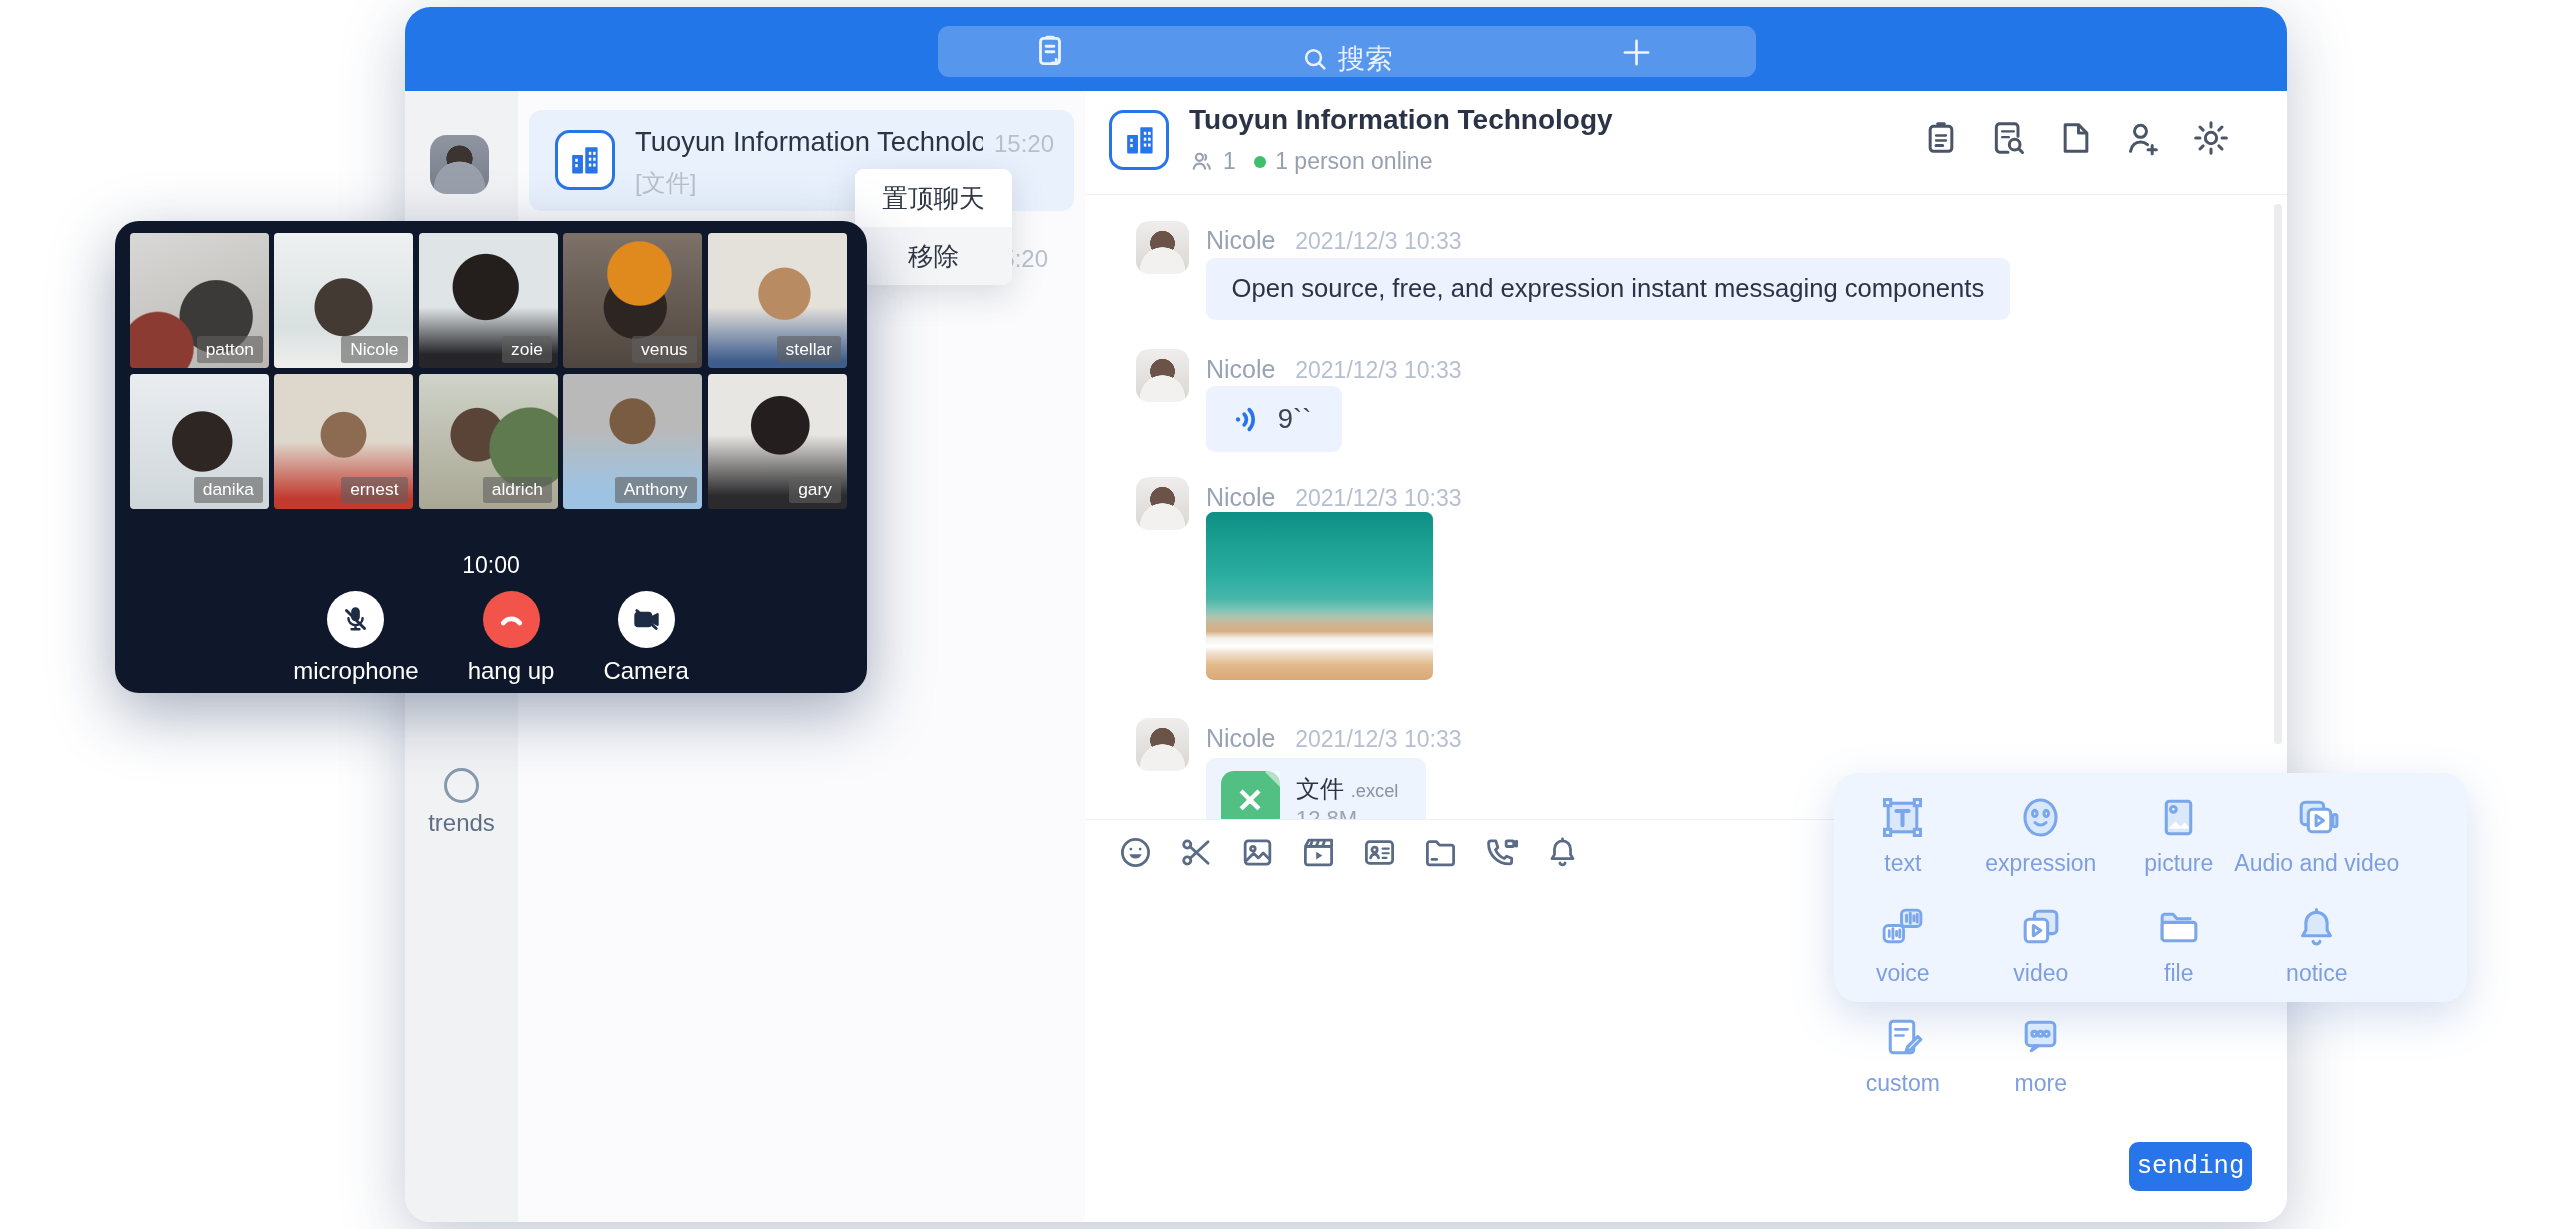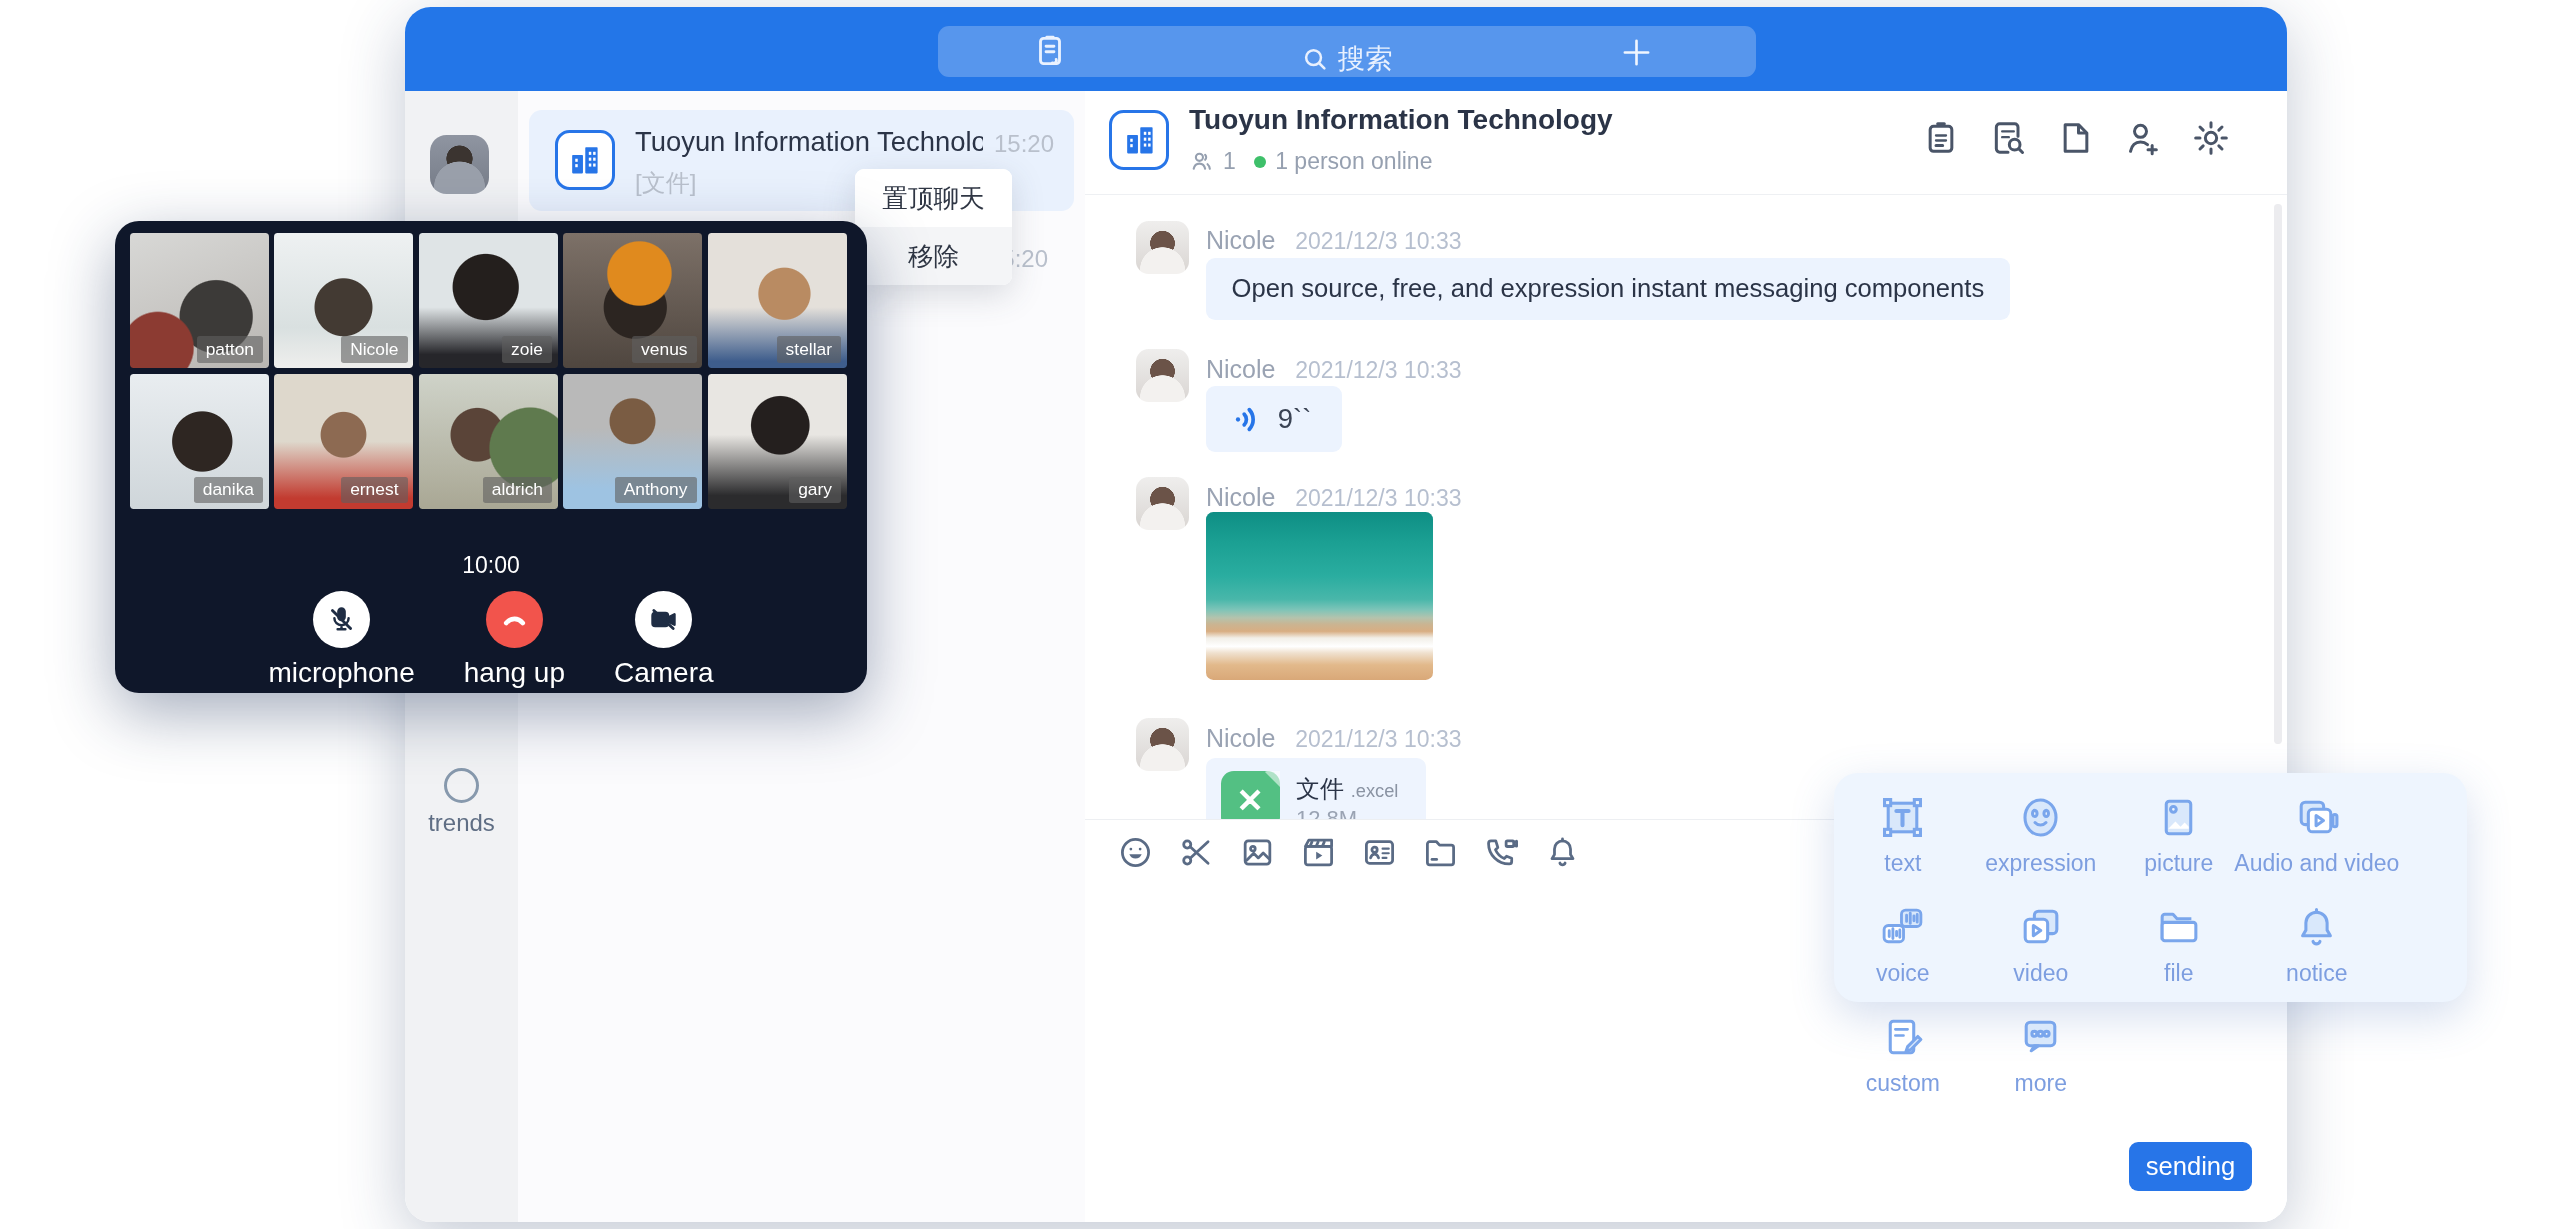--- a/index.html
+++ b/index.html
@@ -85,21 +85,21 @@
   .file-name { position:absolute; left:90px; top:14.6px; font-size:24px; color:#2b3447; white-space:nowrap; }
   .file-ext { font-size:18.3px; color:#8a93a3; }
   .file-size { position:absolute; left:90px; top:48px; font-size:22px; color:#9aa3b3; }
   .scrollbar { position:absolute; right:5.5px; top:9.1px; width:7.3px; height:540px; border-radius:3.7px; background:#ececef; }
 
   
   .composer { position:absolute; left:0; right:0; bottom:0; height:403px; border-top:1.8px solid #edeff2; background:#ffffff; }
   .tools { position:absolute; left:31px; top:12.8px; display:flex; gap:23px; color:#5a6b85; }
   .tools .tbtn { width:38px; height:38px; display:flex; align-items:center; justify-content:center; }
   .send-btn { position:absolute; right:35px; bottom:31px; width:123px; height:49px; background:#2775e8; color:#ffffff;
-    border:none; border-radius:9.1px; font-size:25.6px; font-family:Liberation Sans, sans-serif; }
+    border:none; border-radius:9.1px; font-size:25.6px; font-family:Liberation Mono, monospace; }
 
   
   .action-panel { position:absolute; left:1834px; top:773px; width:633px; height:229px; background:#eef5fe; border-radius:24px;
     box-shadow:0 14.6px 44px rgba(70,110,180,.22); z-index:50; padding:18.3px 7.3px; display:flex; flex-wrap:wrap;gap:15px; }
   .ap-item { width:123px; height:95px; display:flex; flex-direction:column; align-items:center; justify-content:flex-start; gap:5.5px; }
   .ap-icon { width:53px; height:53px; color:#7aa6ec; display:flex; align-items:center; justify-content:center; }
   .ap-label { font-size:23px; color:#7d9ee0; white-space:nowrap; }
 
   
   .call-overlay { position:absolute; left:115px; top:221px; width:752px; height:472px; background:#0f172a; border-radius:24px;
@@ -116,21 +116,21 @@
   .t5 { background:radial-gradient(circle at 52% 50%, #2e2622 0 30%, transparent 31%), linear-gradient(180deg,#e9edf0, #cfd6da); }
   .t6 { background:radial-gradient(circle at 50% 45%, #8d6a52 0 22%, transparent 23%), linear-gradient(180deg,#ded8cc 50%, #c23b30 92%); }
   .t7 { background:radial-gradient(circle at 80% 55%, #5f7a4e 0 30%, transparent 31%), radial-gradient(circle at 42% 45%, #5a4438 0 24%, transparent 25%), linear-gradient(180deg,#cfd3c9, #a9a794); }
   .t8 { background:radial-gradient(circle at 50% 35%, #7a5c43 0 20%, transparent 21%), linear-gradient(180deg,#b9b9b9 40%, #9ec3e2 85%); }
   .t9 { background:radial-gradient(circle at 52% 38%, #241f1e 0 26%, transparent 27%), linear-gradient(180deg,#e8e6e2 45%, #2b2b2d 90%); }
   .call-timer { position:absolute; left:0; top:331px; width:100%; text-align:center; color:#ffffff; font-size:23px; }
   .call-controls { position:absolute; left:0; top:370px; width:100%; display:flex; justify-content:center; gap:49px; }
   .cbtn { display:flex; flex-direction:column; align-items:center; gap:9.1px; }
   .cbtn .circle { width:57px; height:57px; border-radius:50%; background:#ffffff; display:flex; align-items:center; justify-content:center; color:#1f2d44; }
   .cbtn .circle.red { background:#f2544c; color:#ffffff; }
-  .cbtn .clabel { color:#ffffff; font-size:28px; }
+  .cbtn .clabel { color:#ffffff; font-size:24px; }
 
   svg { display:block; }
 </style>
 </head>
 <body>
 
 <div class="stage">
 
   <div class="window">
 

